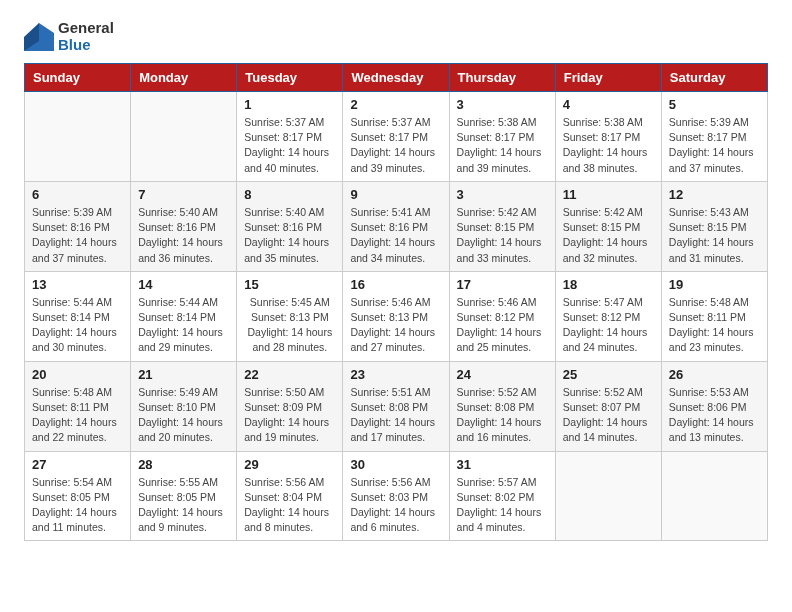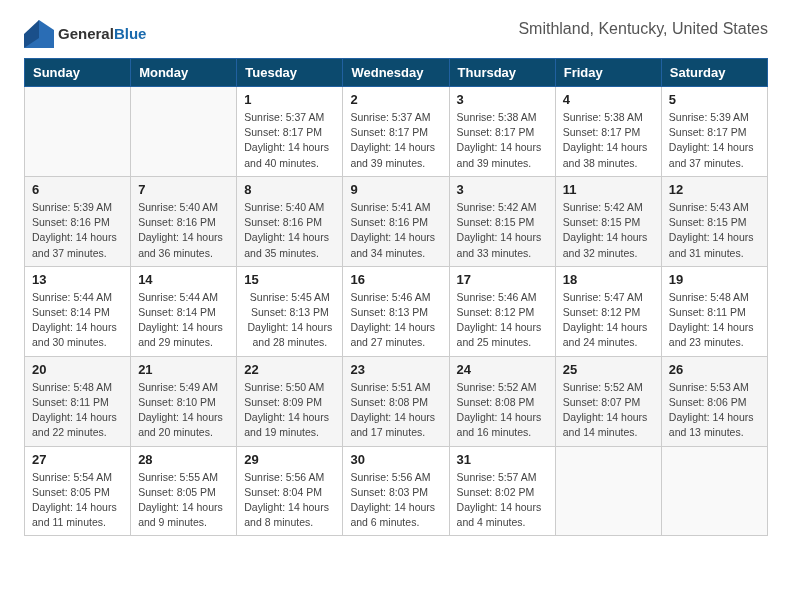--- a/index.html
+++ b/index.html
@@ -18,20 +18,21 @@
       justify-content: space-between;
       align-items: flex-start;
       margin-bottom: 10px;
     }
     .logo {
       display: flex;
       align-items: center;
     }
     .logo-text {
       display: flex;
+      flex-direction: column;
       font-size: 15px;
       font-weight: bold;
       line-height: 1.1;
     }
     .logo-general { color: #333; }
     .logo-blue { color: #1a6aad; }
     .logo-icon {
       width: 30px;
       height: 28px;
       margin-right: 4px;
@@ -47,21 +48,21 @@
     .sub-title {
       font-size: 16px;
       color: #555;
     }
     .calendar {
       width: 100%;
       border-collapse: collapse;
       border: 1px solid #ccc;
     }
     .calendar th {
-      background-color: #0c4a6e;
+      background-color: #b91c1c;
       color: #fff;
       text-align: left;
       padding: 6px 8px;
       font-size: 13px;
       border: 1px solid #2060a0;
     }
     .calendar td {
       vertical-align: top;
       border: 1px solid #ccc;
       padding: 5px 7px;
@@ -101,21 +102,20 @@
       <svg class="logo-icon" viewBox="0 0 30 28" xmlns="http://www.w3.org/2000/svg">
         <polygon points="0,28 30,28 30,10 15,0" fill="#2a6db5"></polygon>
         <polygon points="0,28 15,18 15,0 0,14" fill="#1a4f8a"></polygon>
       </svg>
       <div class="logo-text">
         <span class="logo-general">General</span>
         <span class="logo-blue">Blue</span>
       </div>
     </div>
     <div class="title-block">
-      <div class="sub-title">Smithland, Kentucky, United States</div>
     </div>
   </div>
 
   <table class="calendar">
     <thead>
       <tr>
       <th>Sunday</th>
           <th>Monday</th>
           <th>Tuesday</th>
           <th>Wednesday</th>

